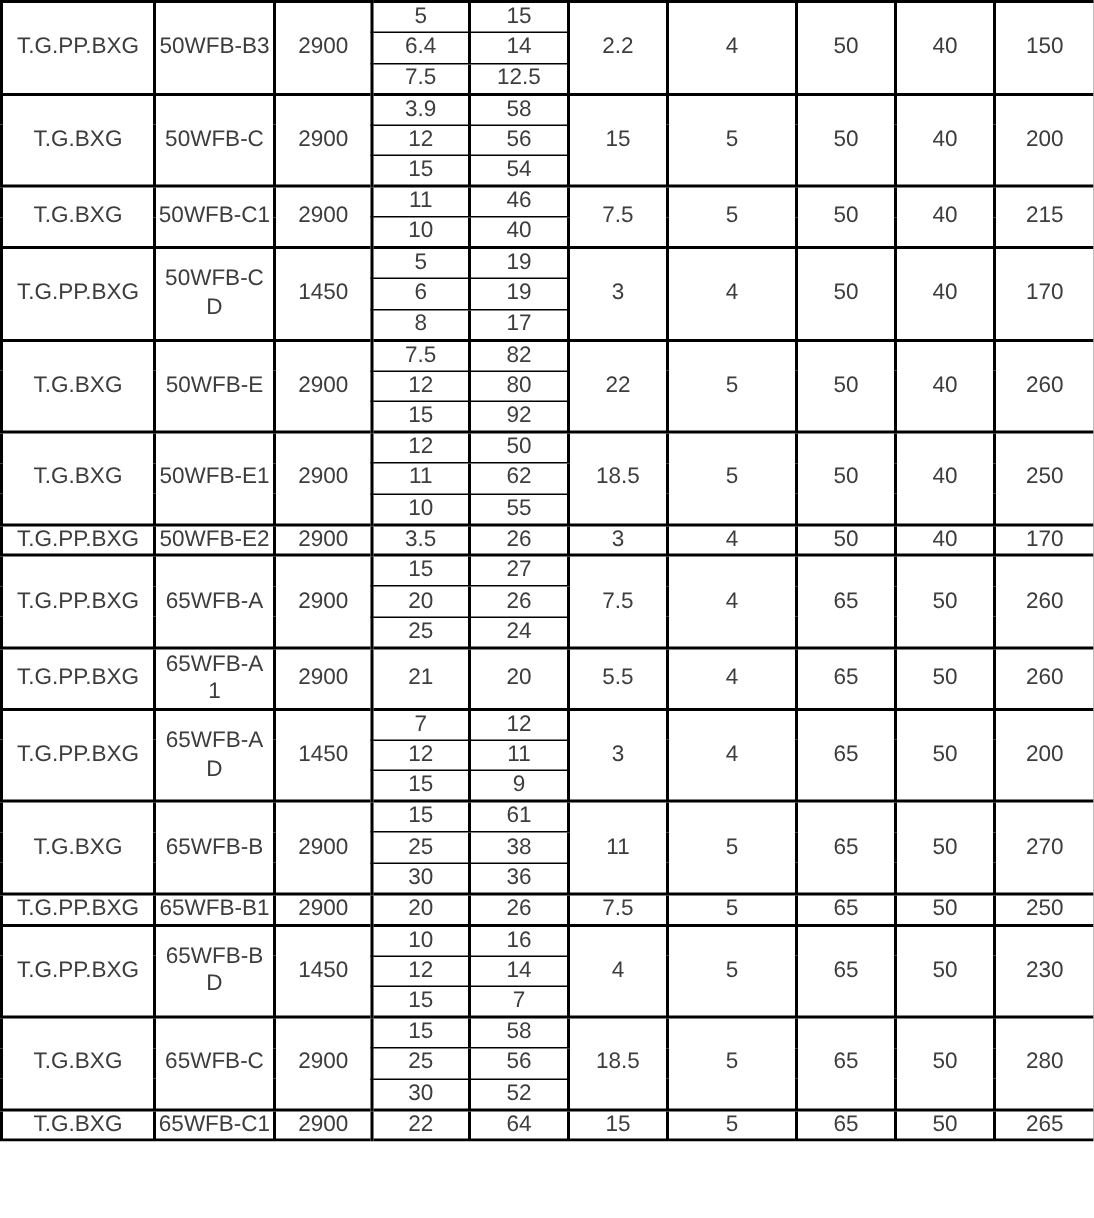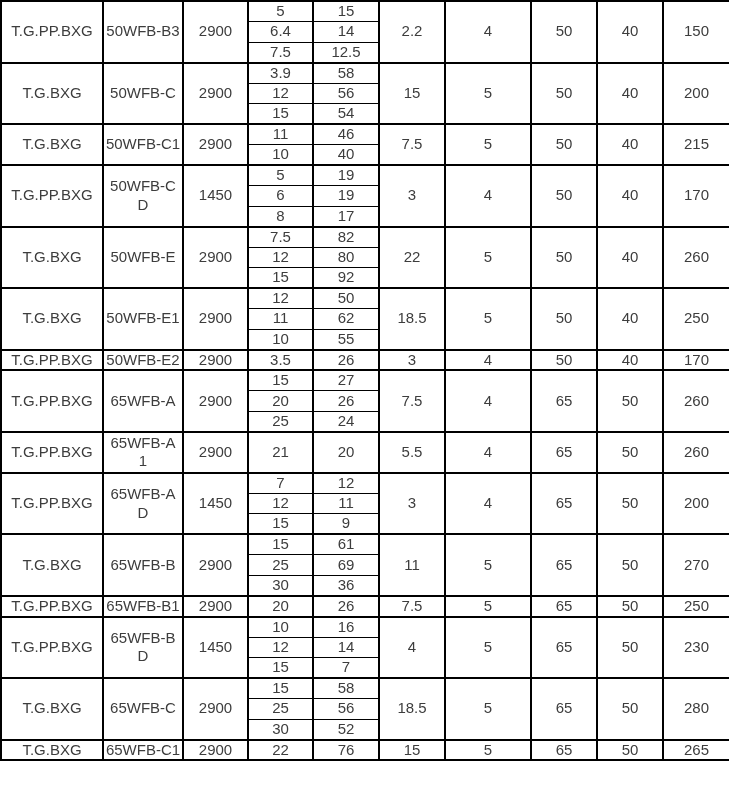--- a/index.html
+++ b/index.html
@@ -239,21 +239,21 @@
           <td class="group-start">15</td>
           <td class="group-start">61</td>
           <td rowspan="3" class="group-start">11</td>
           <td rowspan="3" class="group-start">5</td>
           <td rowspan="3" class="group-start">65</td>
           <td rowspan="3" class="group-start">50</td>
           <td rowspan="3" class="group-start">270</td>
         </tr>
         <tr style="height: 20.5px;">
           <td>25</td>
-          <td>69</td>
+          <td>38</td>
         </tr>
         <tr style="height: 20.5px;">
           <td>30</td>
           <td>36</td>
         </tr>
         <tr style="height: 20.5px;">
           <td class="group-start">T.G.PP.BXG</td>
           <td class="group-start"><span>65WFB-B1</span></td>
           <td class="group-start">2900</td>
           <td class="group-start">20</td>
@@ -302,21 +302,21 @@
         </tr>
         <tr style="height: 20.5px;">
           <td>30</td>
           <td>52</td>
         </tr>
         <tr style="height: 20.5px;">
           <td class="group-start">T.G.BXG</td>
           <td class="group-start"><span>65WFB-C1</span></td>
           <td class="group-start">2900</td>
           <td class="group-start">22</td>
-          <td class="group-start">76</td>
+          <td class="group-start">64</td>
           <td class="group-start">15</td>
           <td class="group-start">5</td>
           <td class="group-start">65</td>
           <td class="group-start">50</td>
           <td class="group-start">265</td>
         </tr>
       </tbody>
   </table>
 </div>
 

